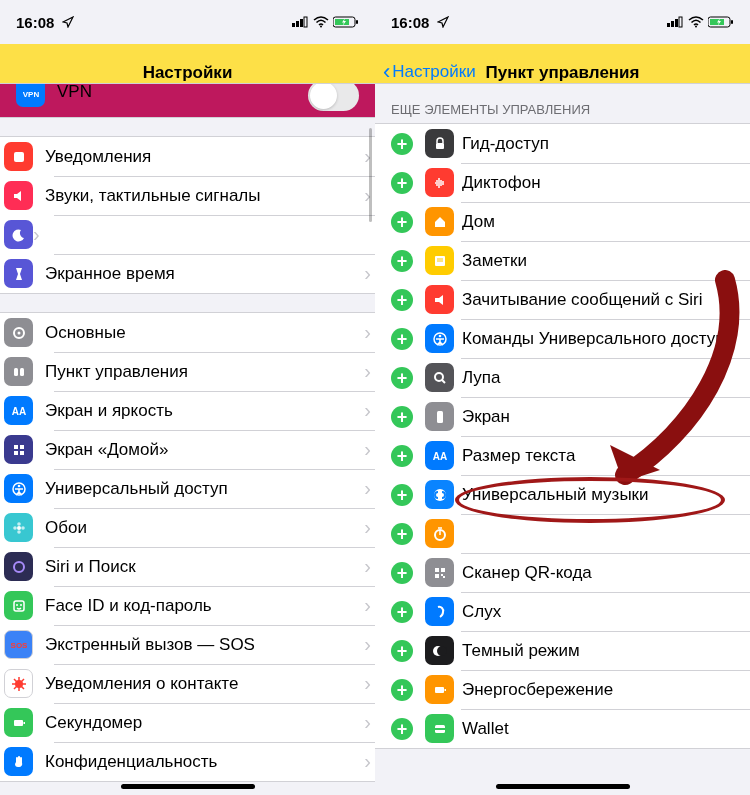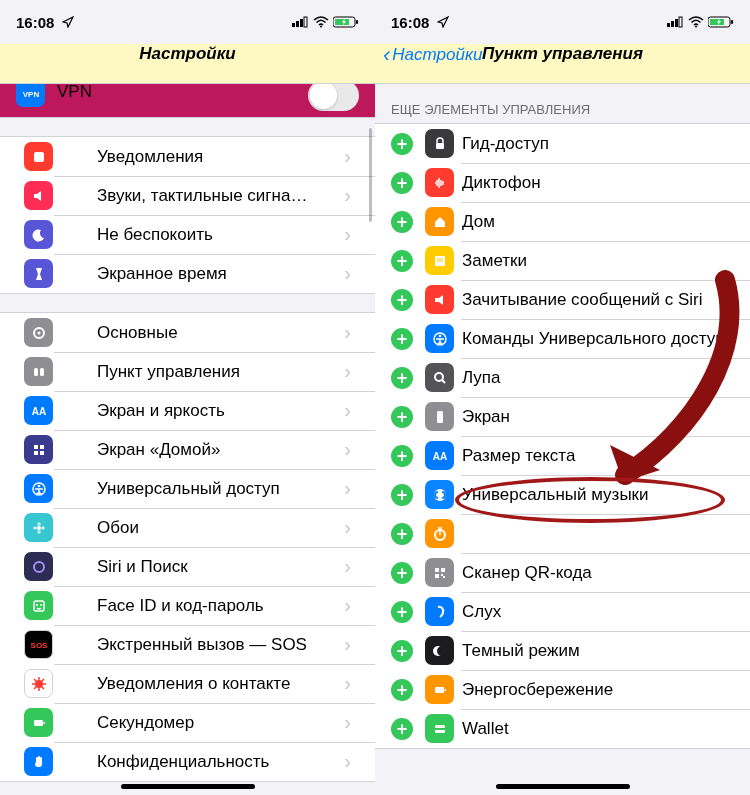--- a/index.html
+++ b/index.html
@@ -4,30 +4,30 @@
 <style>
 * { margin:0; padding:0; box-sizing:border-box; font-family:-apple-system,"Helvetica Neue",Arial,sans-serif; -webkit-font-smoothing:antialiased; }
 body { background:#fff; width:750px; height:795px; overflow:hidden; position:relative; }
 .wrap { display:flex; width:750px; }
 .phone { width:375px; height:795px; background:#f2f2f7; position:relative; overflow:hidden; }
 
 .status { height:44px; display:flex; align-items:center; justify-content:space-between; padding:0 16px; font-size:15px; font-weight:600; color:#000; }
 .status .left { display:flex; align-items:center; gap:8px; }
 .status .right { display:flex; align-items:center; gap:4px; }
 
-.nav { height:40px; position:relative; display:flex; align-items:flex-start; justify-content:center; border-bottom:0.5px solid #d1d1d6; background:#fef9c3;font-style:italic; }
+.nav { height:40px; position:relative; display:flex; align-items:flex-end; justify-content:center; border-bottom:0.5px solid #d1d1d6; background:#fde047; }
 .nav-title { font-size:17px; font-weight:600; color:#000; }
 .nav-back { position:absolute; left:8px; display:flex; align-items:center; color:#007aff; font-size:17px; gap:2px; }
 .nav-back-chev { font-size:22px; font-weight:500; line-height:1; }
 
 .sec-header { font-size:13px; color:#6d6d72; padding:18px 16px 6px; text-transform:uppercase; }
 .group { background:#fff; }
 .group.top { border-top:0.5px solid #d1d1d6; }
 .group.bot { border-bottom:0.5px solid #d1d1d6; }
-.row { height:39px; display:flex; align-items:center; padding:0 24px; position:relative;gap:32px; }
+.row { height:39px; display:flex; align-items:center; padding:0 4px; position:relative; }
 .row .sep { position:absolute; bottom:0; left:54px; right:0; height:0.5px; background:#d1d1d6; }
 .row:last-child .sep { display:none; }
 .app-icon { width:29px; height:29px; border-radius:7px; flex-shrink:0; display:flex; align-items:center; justify-content:center; font-size:16px; color:#fff; }
 .row-label { margin-left:12px; font-size:17px; color:#000; flex:1; white-space:nowrap; overflow:hidden; text-overflow:ellipsis; }
 .chev { color:#c7c7cc; font-size:20px; font-weight:400; }
 .gap { height:18px; }
 
 .add-btn { width:22px; height:22px; border-radius:11px; background:#34c759; color:#fff; display:flex; align-items:center; justify-content:center; font-size:18px; font-weight:600; flex-shrink:0; line-height:1;}
 .row-r { height:39px; display:flex; align-items:center; padding:0 16px; position:relative; }
 .row-r .sep { position:absolute; bottom:0; left:86px; right:0; height:0.5px; background:#d1d1d6; }
@@ -115,21 +115,20 @@
           <div class="row-label">Звуки, тактильные сигналы</div>
           <span class="chev">›</span>
           <div class="sep"></div>
         </div>
         <div class="row">
           <div class="app-icon" style="background:#5856d6;">
             <svg width="16" height="16" viewBox="0 0 16 16">
               <path d="M10 3 A6 6 0 1 0 13 11 A5 5 0 0 1 10 3" fill="#fff"></path>
             </svg>
           </div>
-          <div class="row-label">Не беспокоить</div>
           <span class="chev">›</span>
           <div class="sep"></div>
         </div>
         <div class="row">
           <div class="app-icon" style="background:#5856d6;">
             <svg width="16" height="16" viewBox="0 0 16 16">
               <path d="M5 2 L11 2 L9 8 L11 14 L5 14 L7 8 Z" fill="#fff"></path>
             </svg>
           </div>
           <div class="row-label">Экранное время</div>
@@ -226,21 +225,21 @@
               <circle cx="6" cy="7" r="1" fill="#fff"></circle>
               <circle cx="10" cy="7" r="1" fill="#fff"></circle>
               <path d="M6 10 Q8 12 10 10" fill="none" stroke="#fff" stroke-width="1.2"></path>
             </svg>
           </div>
           <div class="row-label">Face ID и код-пароль</div>
           <span class="chev">›</span>
           <div class="sep"></div>
         </div>
         <div class="row">
-          <div class="app-icon" style="background:#000000;border:0.5px solid #d1d1d6;align-items:center;">
+          <div class="app-icon" style="background:#3b82f6;border:0.5px solid #d1d1d6;align-items:center;">
             <svg width="16" height="16" viewBox="0 0 16 16">
               <text x="8" y="11" text-anchor="middle" font-size="8" fill="#ff3b30" font-weight="700">SOS</text>
             </svg>
           </div>
           <div class="row-label">Экстренный вызов — SOS</div>
           <span class="chev">›</span>
           <div class="sep"></div>
         </div>
         <div class="row">
           <div class="app-icon" style="background:#ffffff;border:0.5px solid #d1d1d6;">

